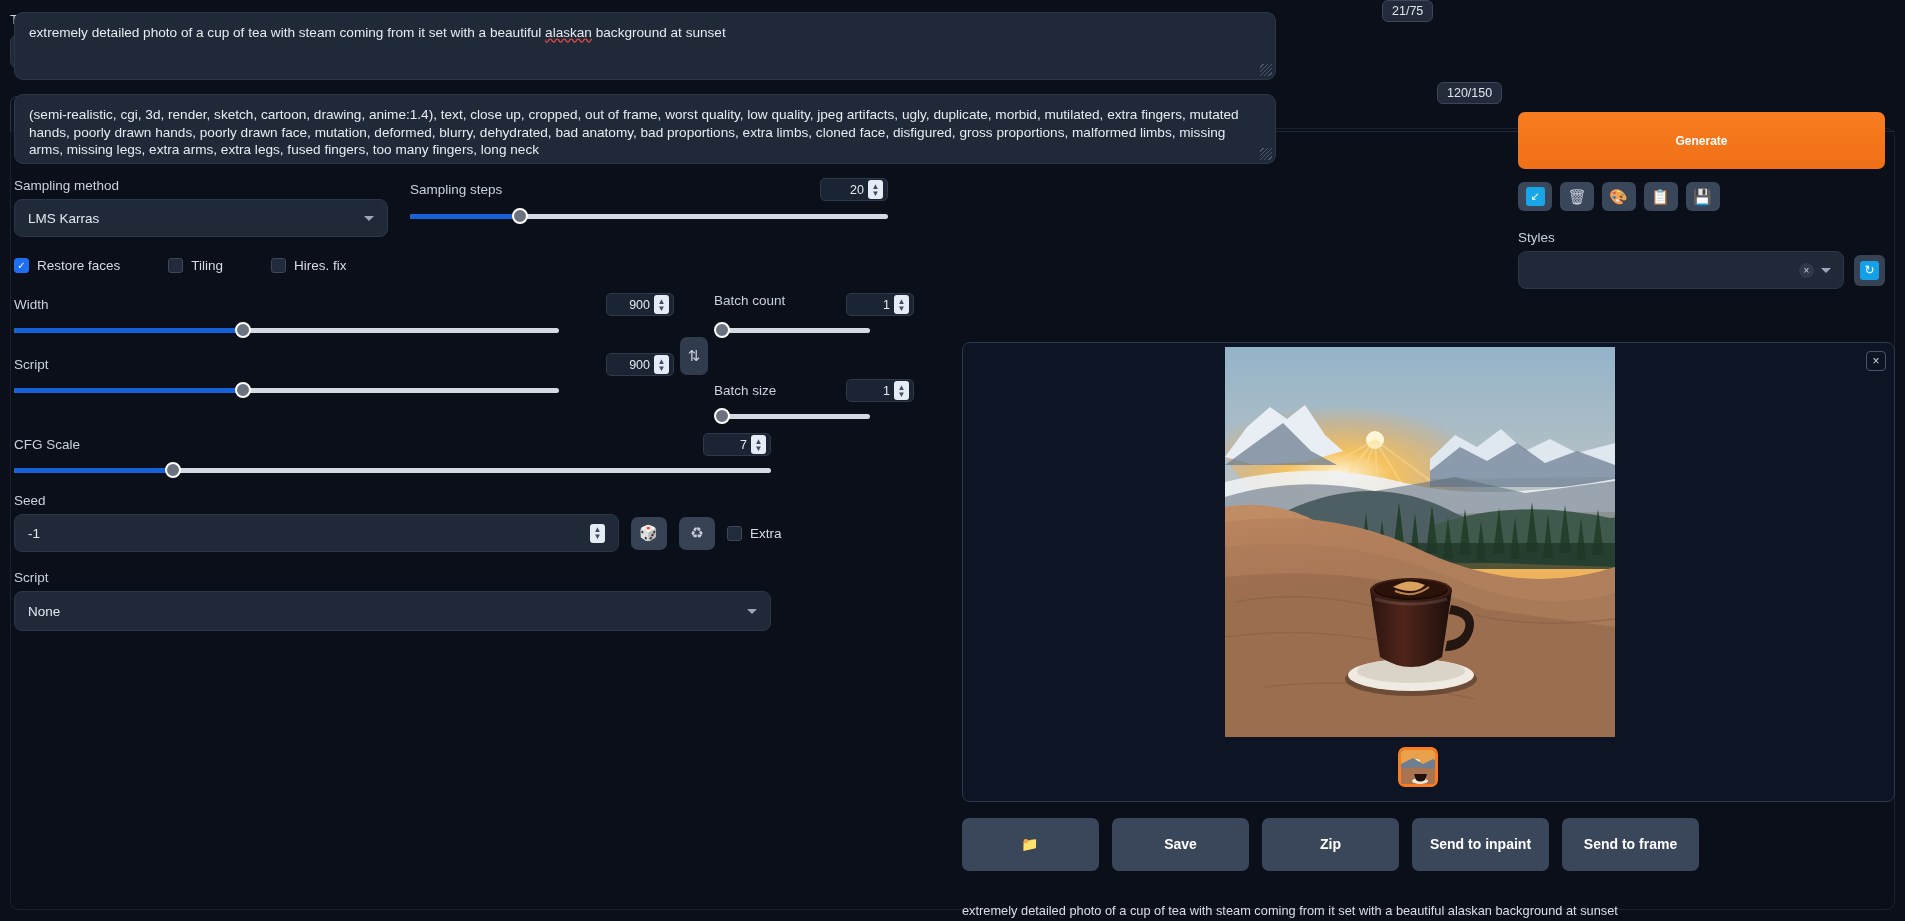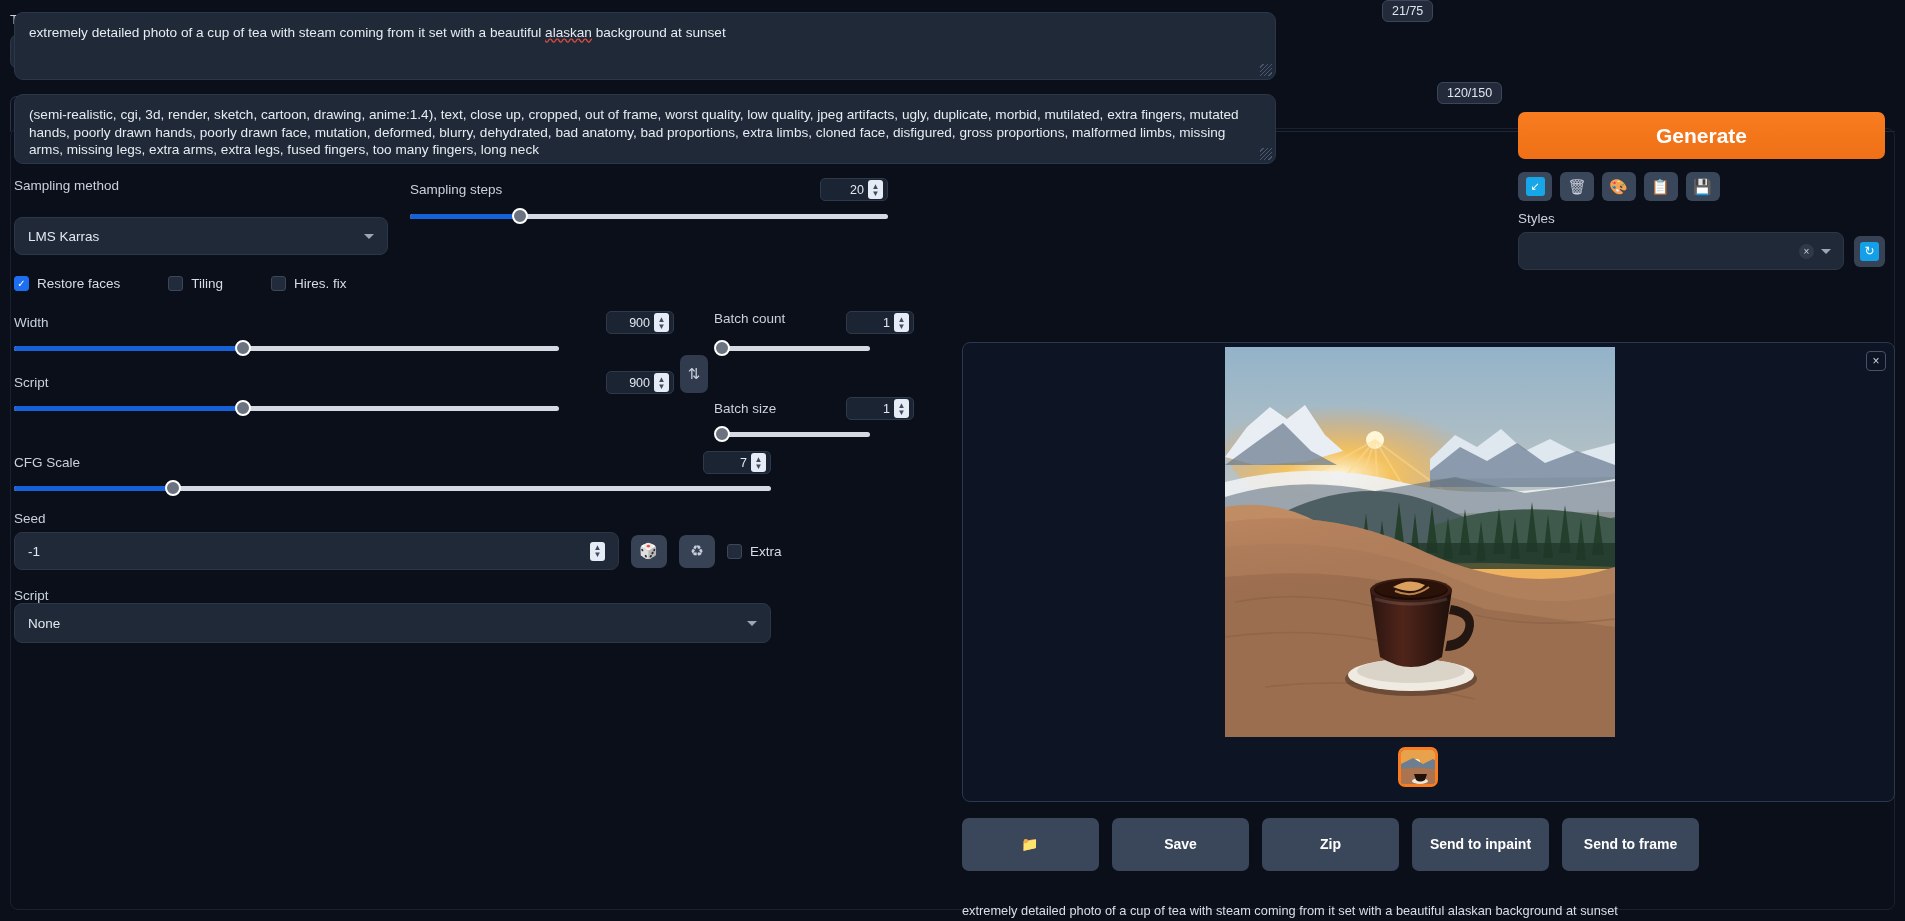--- a/index.html
+++ b/index.html
@@ -59,28 +59,28 @@
   .token-badge {
     position: absolute; background: #232b3a; border: 1px solid #3b465c; border-radius: 6px;
     font-size: 12.5px; color: #dfe5ef; padding: 3px 9px;
   }
   #tok-pos { left: 1382px; top: 0px; }
   #tok-neg { left: 1437px; top: 82px; }
 
   
   .gen-col { position: absolute; left: 1518px; top: 112px; width: 367px; }
   .generate-btn {
-    width: 100%; height: 47px; border-radius: 7px; color: #fff; font-size: 21px;
+    width: 100%; height: 57px; border-radius: 7px; color: #fff; font-size: 12px;
     font-weight: bold; display: flex; align-items: center; justify-content: center;
     background: linear-gradient(180deg, #f97c20 0%, #ef7016 100%);
   }
   .tool-row { display: flex; gap: 8px; margin-top: 13px; }
   .tool-btn { width: 34px; height: 29px; background: #3a4659; border-radius: 6px;
               display: flex; align-items: center; justify-content: center; font-size: 15px; }
-  .styles-label { font-size: 13.5px; margin-top: 10px; color: #c9d1de; }
+  .styles-label { font-size: 13.5px; margin-top: 19px; color: #c9d1de; }
   .styles-row { display: flex; gap: 10px; align-items: center; margin-top: 6px; }
   .styles-field { flex: 1; height: 38px; background: #1f2937; border: 1px solid #2b3648;
      border-radius: 8px; display: flex; align-items: center; justify-content: flex-end;
      gap: 7px; padding-right: 12px; }
   .clear-x { width: 15px; height: 15px; border-radius: 50%; background: #2f3948; color: #cbd3e0;
      font-size: 10px; display: flex; align-items: center; justify-content: center; }
   .styles-refresh { width: 31px; height: 31px; background: #374254; border-radius: 6px;
      display: flex; align-items: center; justify-content: center; }
 
   
@@ -193,21 +193,21 @@
       <span class="blue-sq">↻</span>
     </div>
   </div>
 </div>
 
 <div class="left-col">
 
   <div style="display:flex; gap:22px;">
     <div style="width:374px;">
       <div class="fieldlabel">Sampling method</div>
-      <div class="select-box" style="margin-top:24px;">
+      <div class="select-box" style="margin-top:6px;">
         <span>LMS Karras</span>
         <span class="caret"></span>
       </div>
     </div>
     <div style="width:478px;">
       <div style="display:flex; justify-content:space-between; align-items:center;">
         <span class="fieldlabel">Sampling steps</span>
         <div class="num-box">
           <span>20</span>
           <span class="stepper">
@@ -351,21 +351,21 @@
       </div>
       <label class="chkrow">
         <span class="chk"></span>
         <span>Extra</span>
       </label>
     </div>
   </div>
 
   <div style="margin-top:18px; width:757px;">
     <div class="fieldlabel">Script</div>
-    <div class="select-box" style="margin-top:0; height:40px;">
+    <div class="select-box" style="margin-top:6px; height:40px;">
       <span>None</span>
       <span class="caret"></span>
     </div>
   </div>
 </div>
 
 <div class="result">
   <div class="close-btn">×</div>
 
   <div class="gallery-img">

